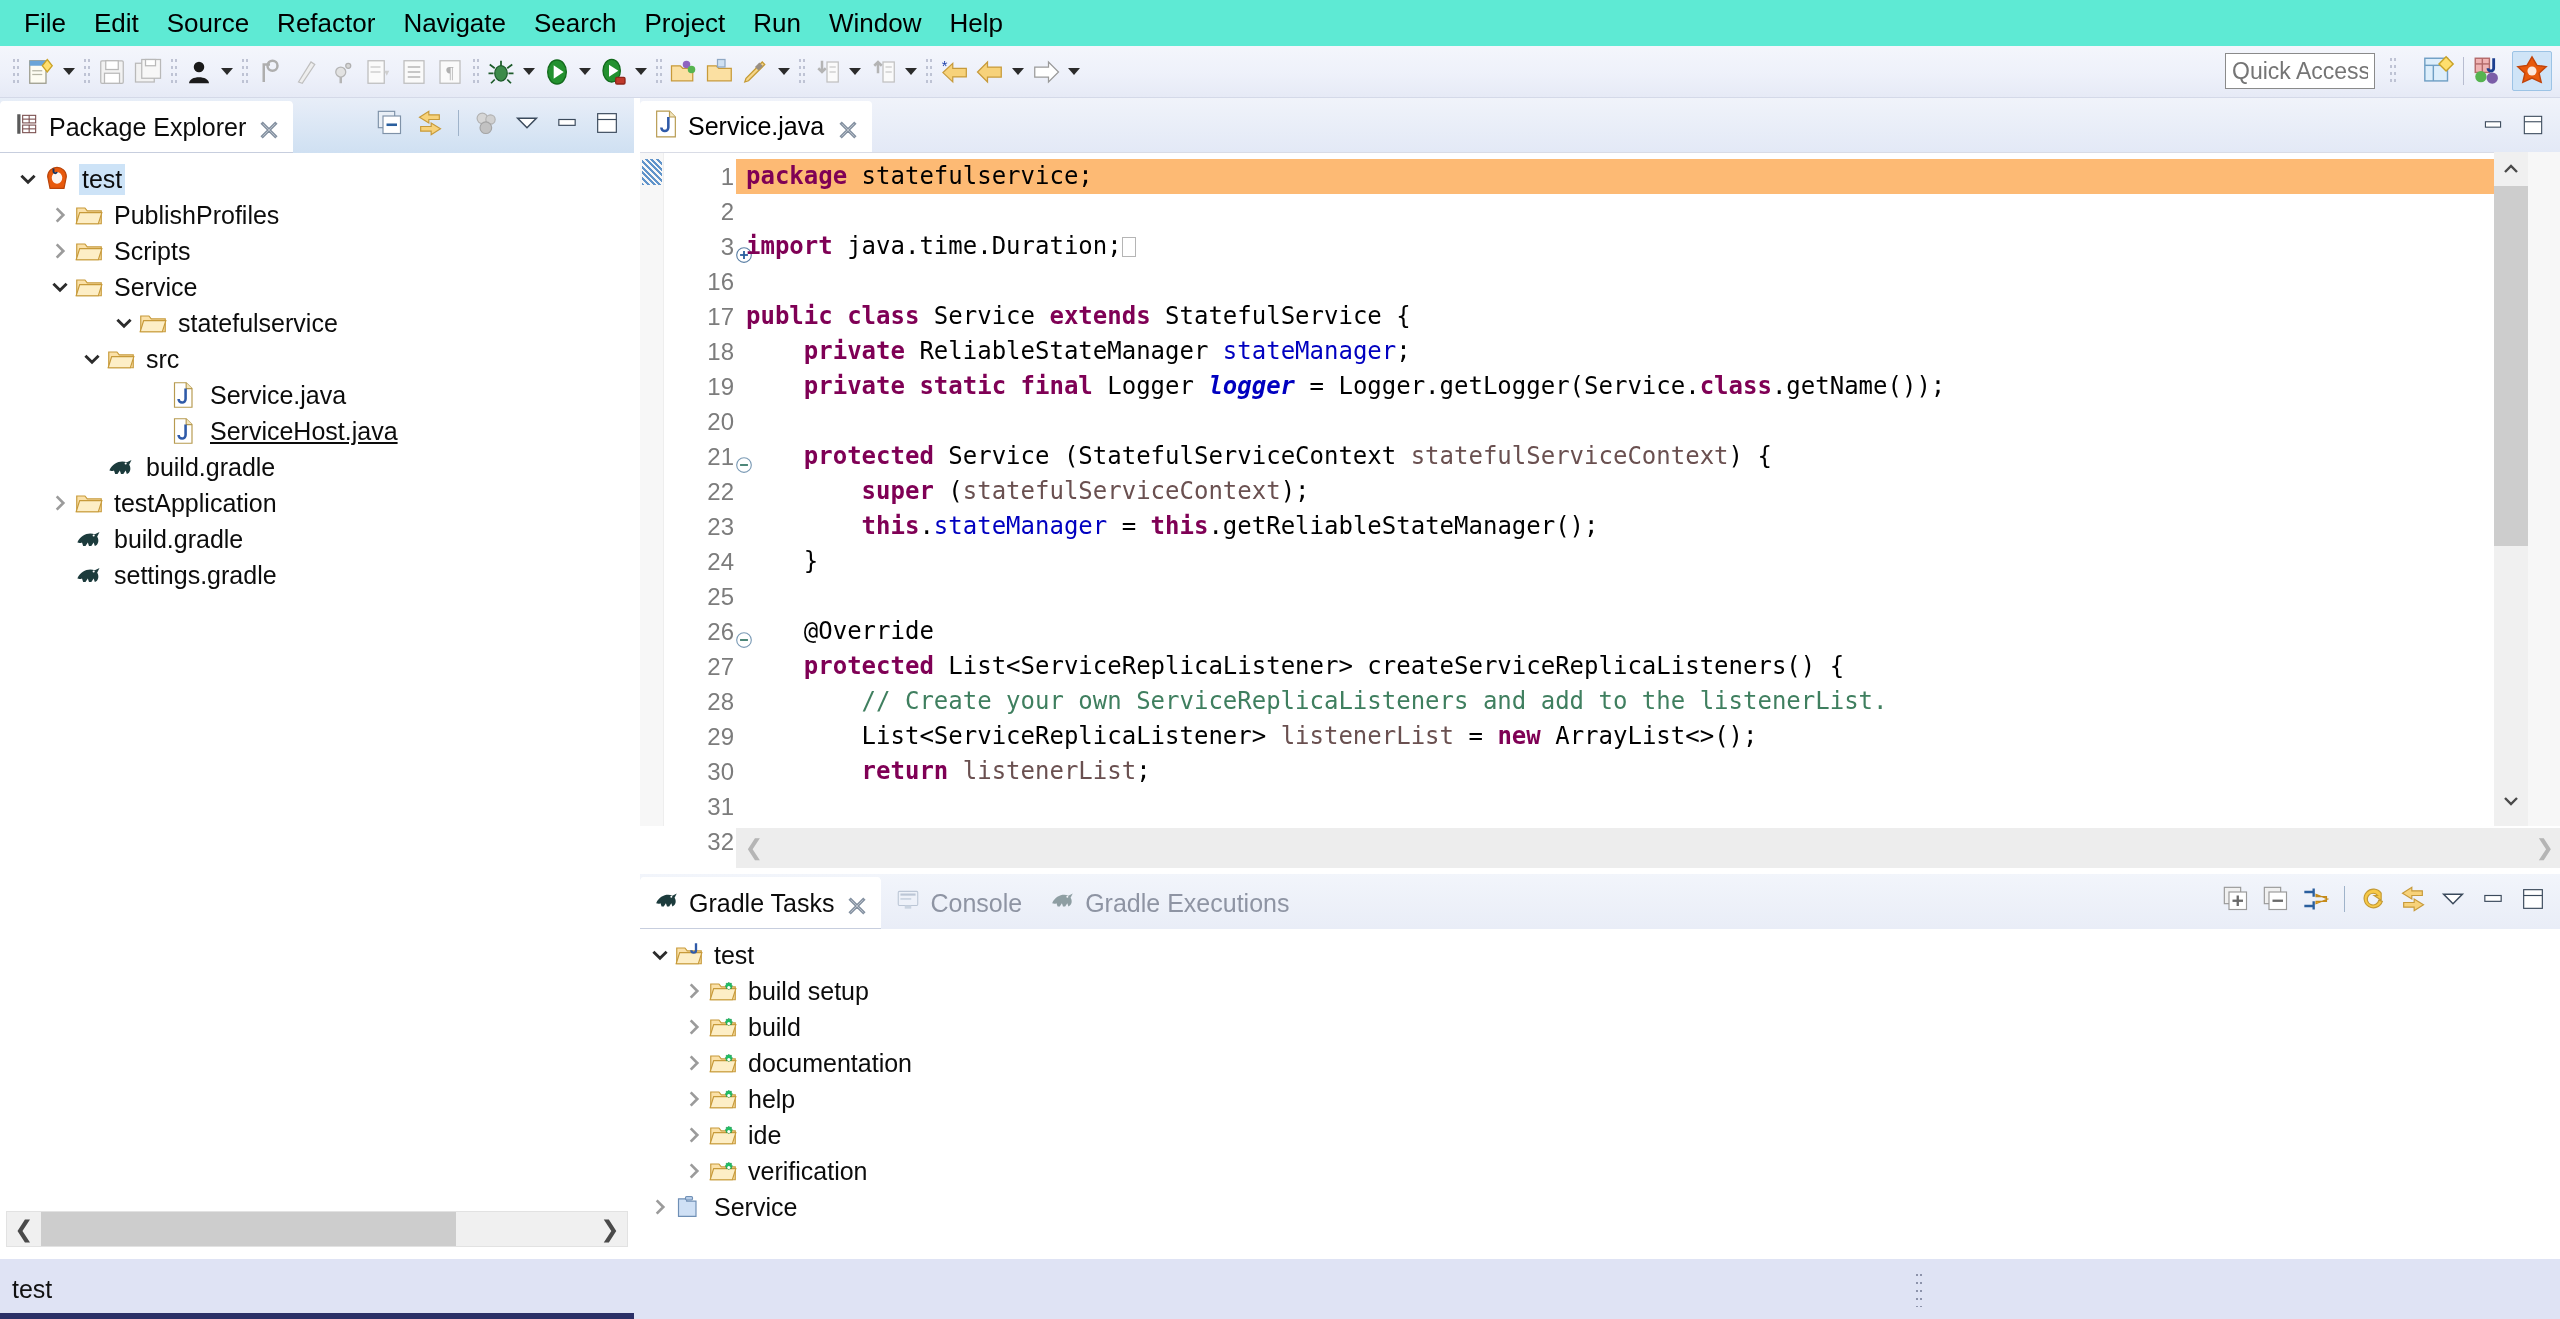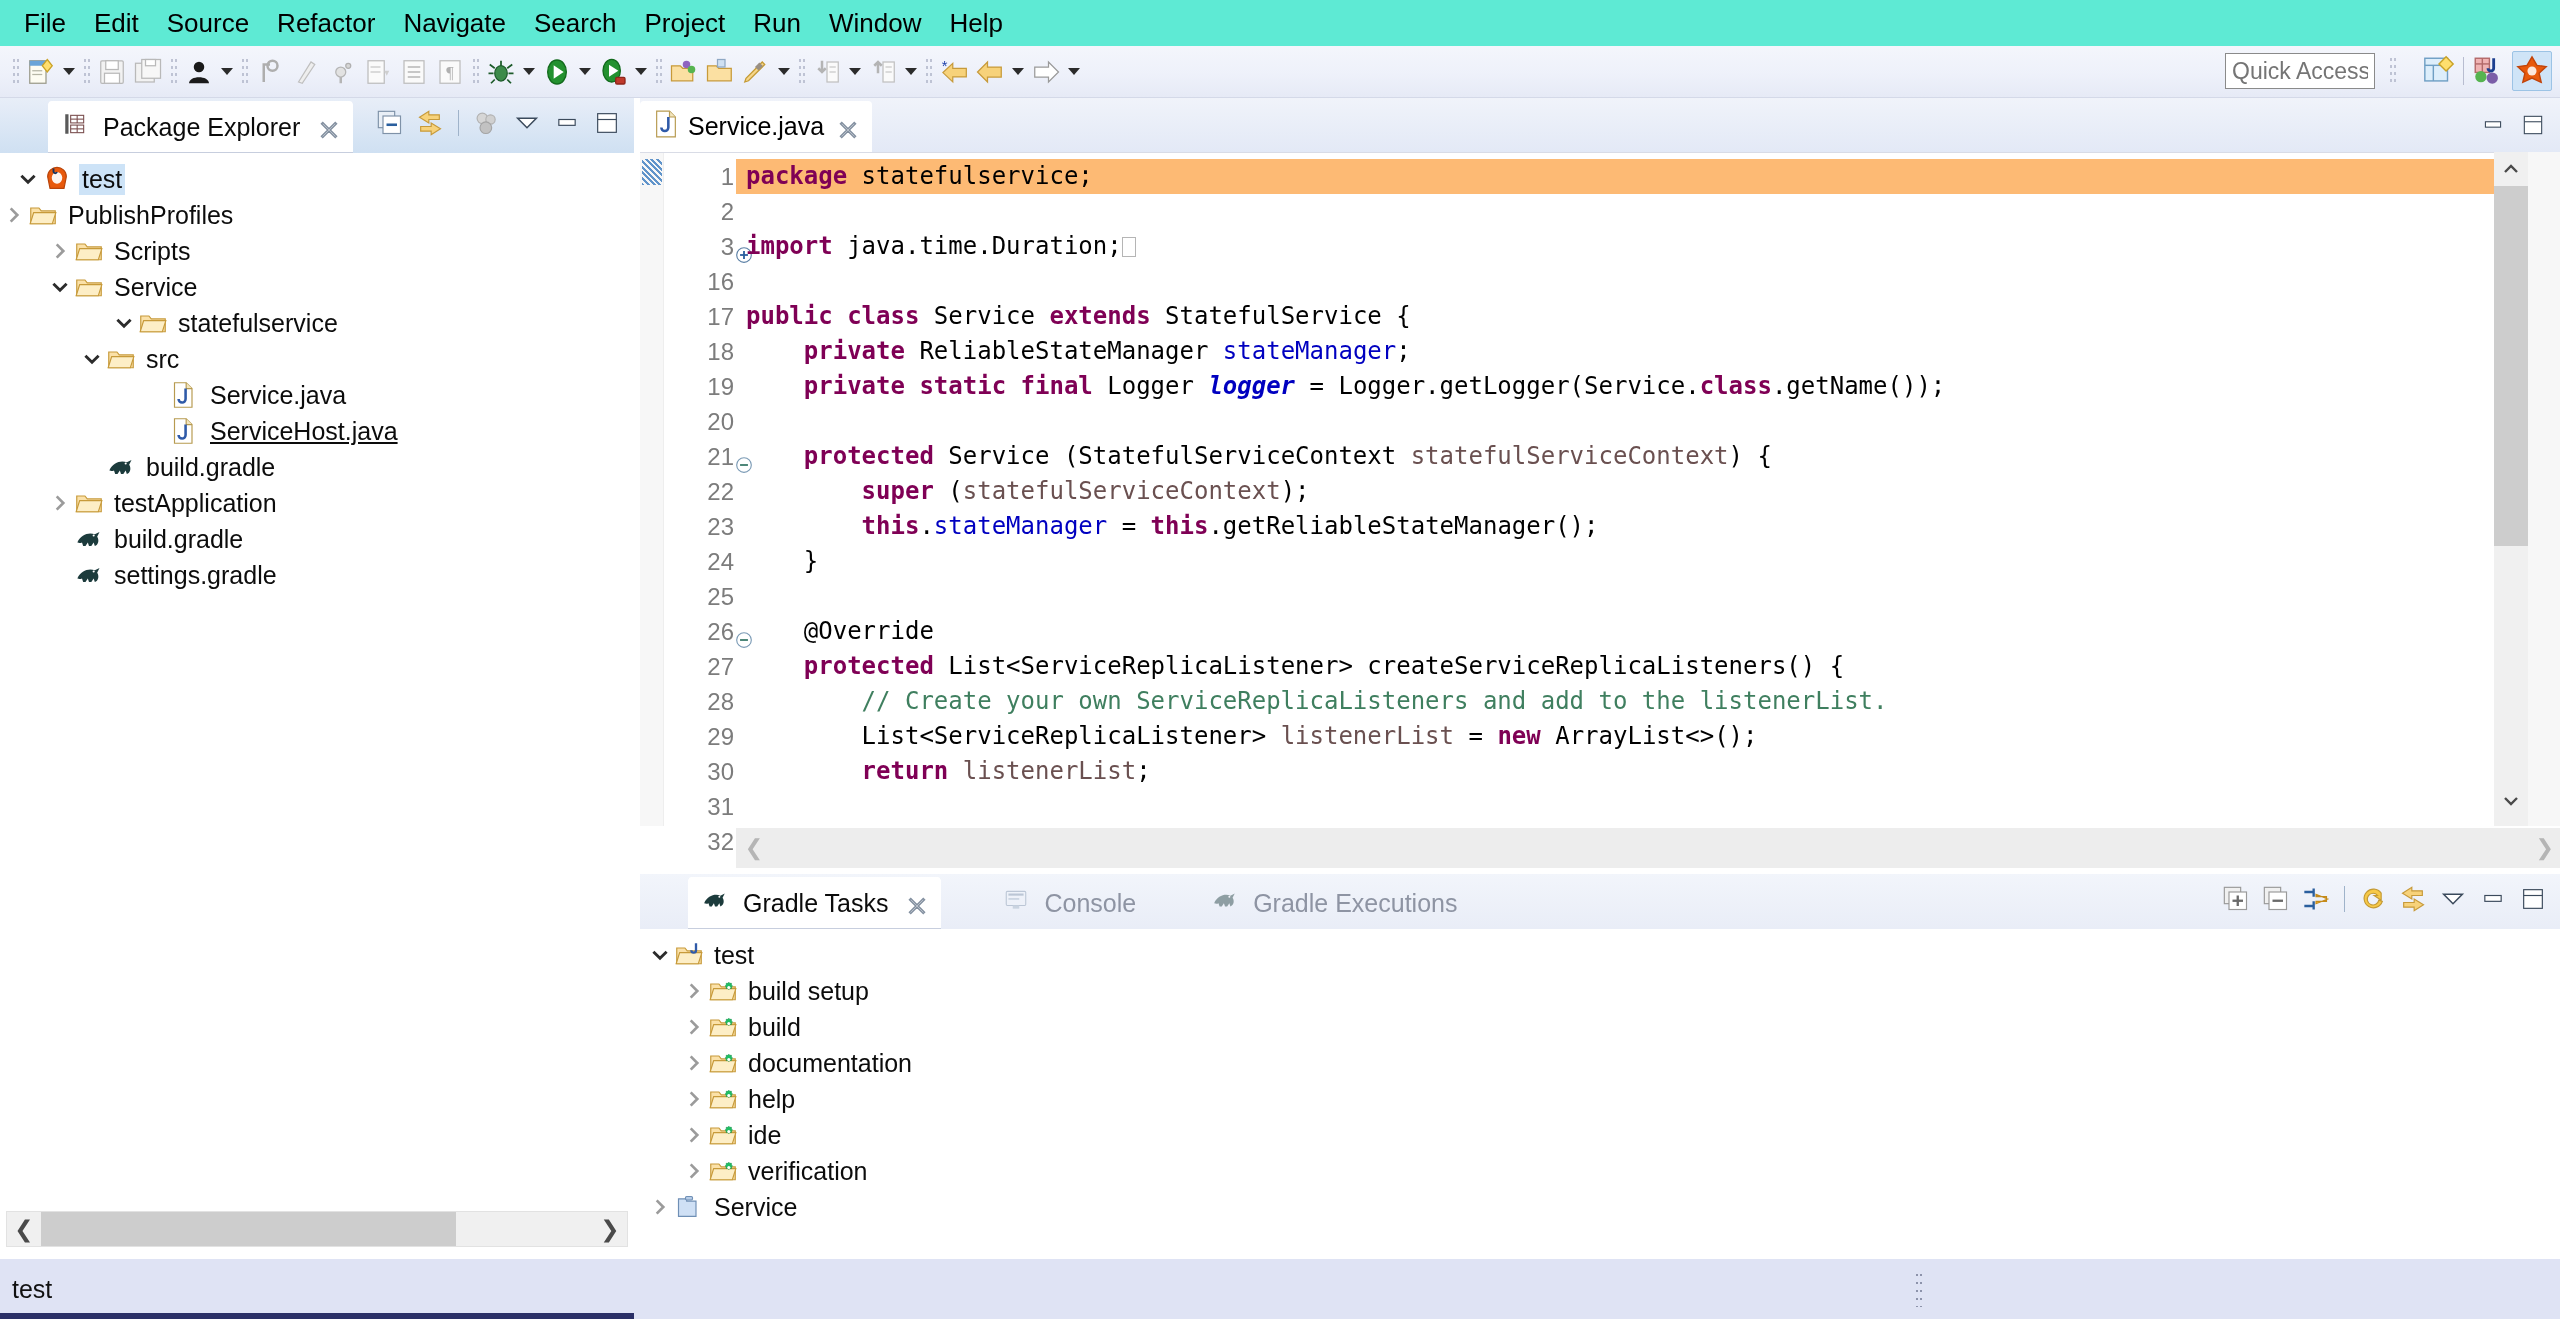--- a/index.html
+++ b/index.html
@@ -104,28 +104,27 @@
     background: linear-gradient(to bottom, #ebeff8 0%, #e2e8f5 100%);
     position: relative;
     display: flex;
     align-items: flex-end;
   }
   .left-panel .view-tabbar {
     background: linear-gradient(to bottom, #e8eef8 0%, #cfe0f2 100%);
   }
   .view-tab {
     height: 52px;
-    display: flex; align-items: center; gap: 15px;
+    display: flex; align-items: center; gap: 9px;
     padding: 0 14px 0 14px;
     font-size: 25px;
     color: #0b0b0b;
     border-top-left-radius: 4px; border-top-right-radius: 4px;
     cursor: default;
     position: relative;
-    margin-left: 48px;
   }
   .view-tab.active {
     background: #ffffff;
     box-shadow: 0 -1px 0 #c7cede inset;
   }
   .view-tab.inactive { color:#8e94a3; }
   .tab-close {
     margin-left: 4px;
     width: 20px; height: 20px;
     opacity: .75;
@@ -616,21 +615,21 @@
           </span>
           <span class="t-icon">
             <svg width="28" height="28" viewBox="0 0 24 24">
               <path d="M4 10 c0 -5 4 -8 8 -8 c4 0 8 3 8 8 l-2 10 h-12 z" fill="#e8590c" stroke="#b8440a"></path>
               <ellipse cx="12" cy="11" rx="4.5" ry="5" fill="#fdf4ef"></ellipse>
               <path d="M9 3 v3 a1.6 1.6 0 0 0 3 0" stroke="#13325f" stroke-width="1.6" fill="none"></path>
             </svg>
           </span>
           <span class="t-label">test</span>
         </div>
-        <div class="tree-row" style="">
+        <div class="tree-row" style="padding-left: 46px;">
           <span class="twisty">
             <svg width="22" height="22" viewBox="0 0 20 20">
               <polyline points="7,4 13,10 7,16" fill="none" stroke="#9b9b9b" stroke-width="2.4"></polyline>
             </svg>
           </span>
           <span class="t-icon">
             <svg width="28" height="28" viewBox="0 0 24 24">
               <path d="M1.5 6 h7 l2 2.5 h12 v11 h-21 z" fill="#fbe1a8" stroke="#c79a3a"></path>
               <path d="M4 10 h19 l-3 9.5 h-19 z" fill="#fdeec6" stroke="#c79a3a"></path>
             </svg>

